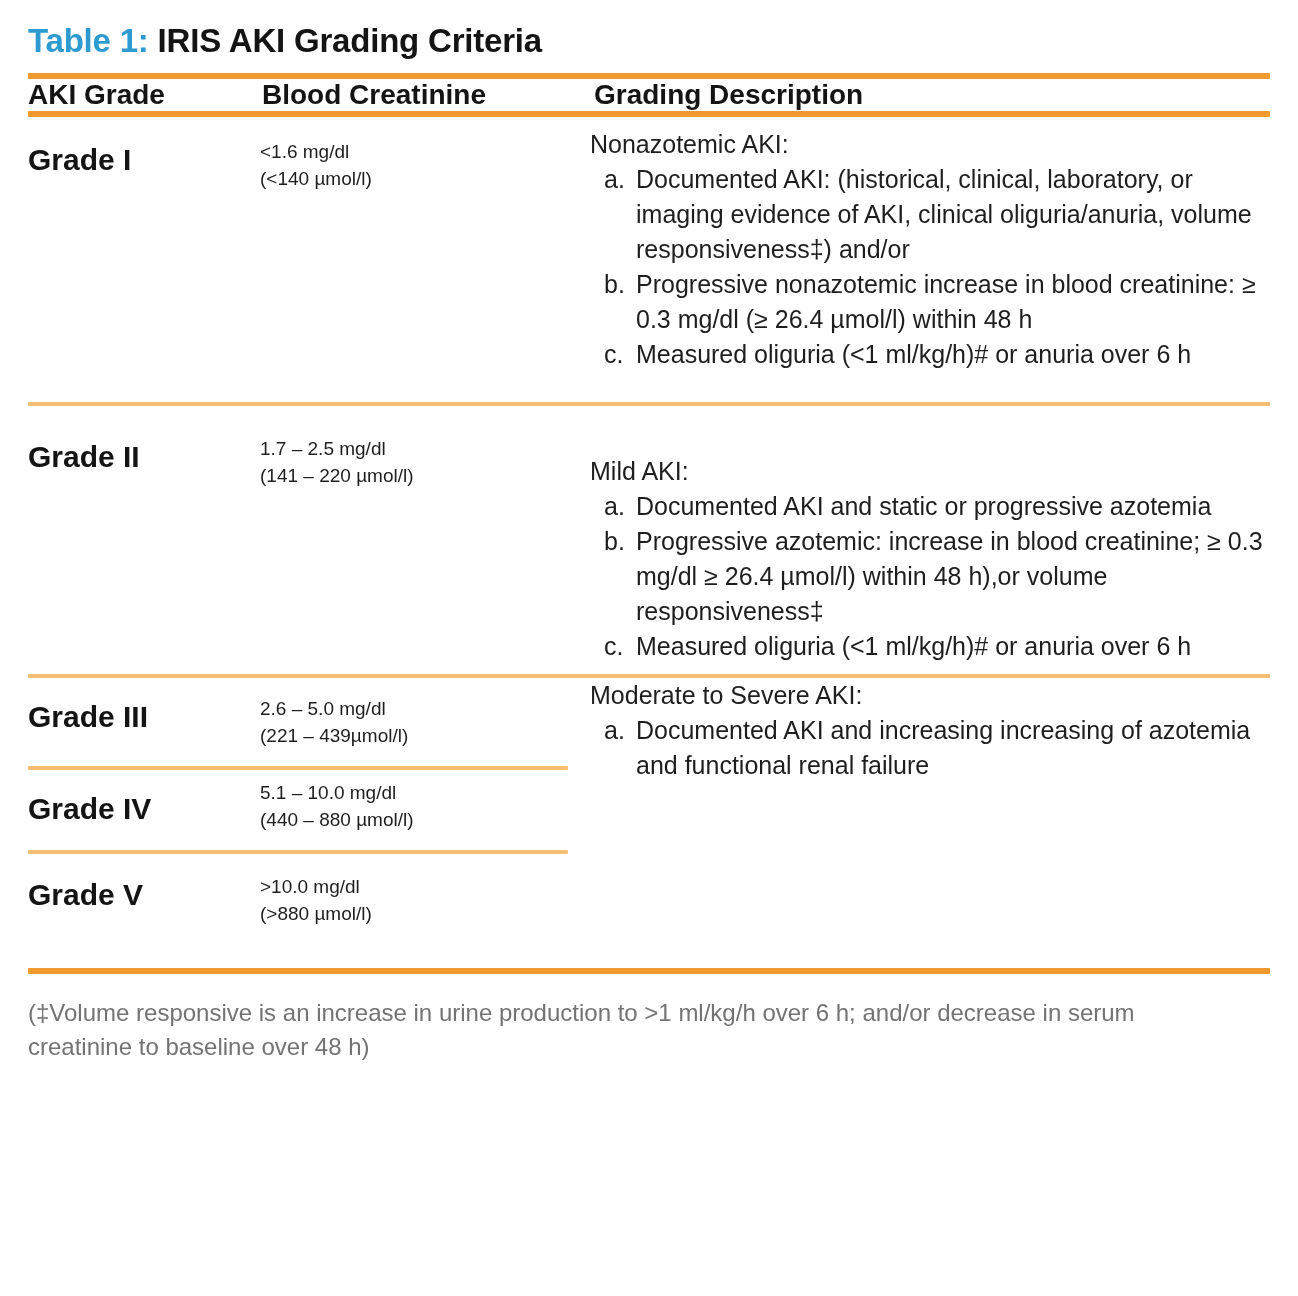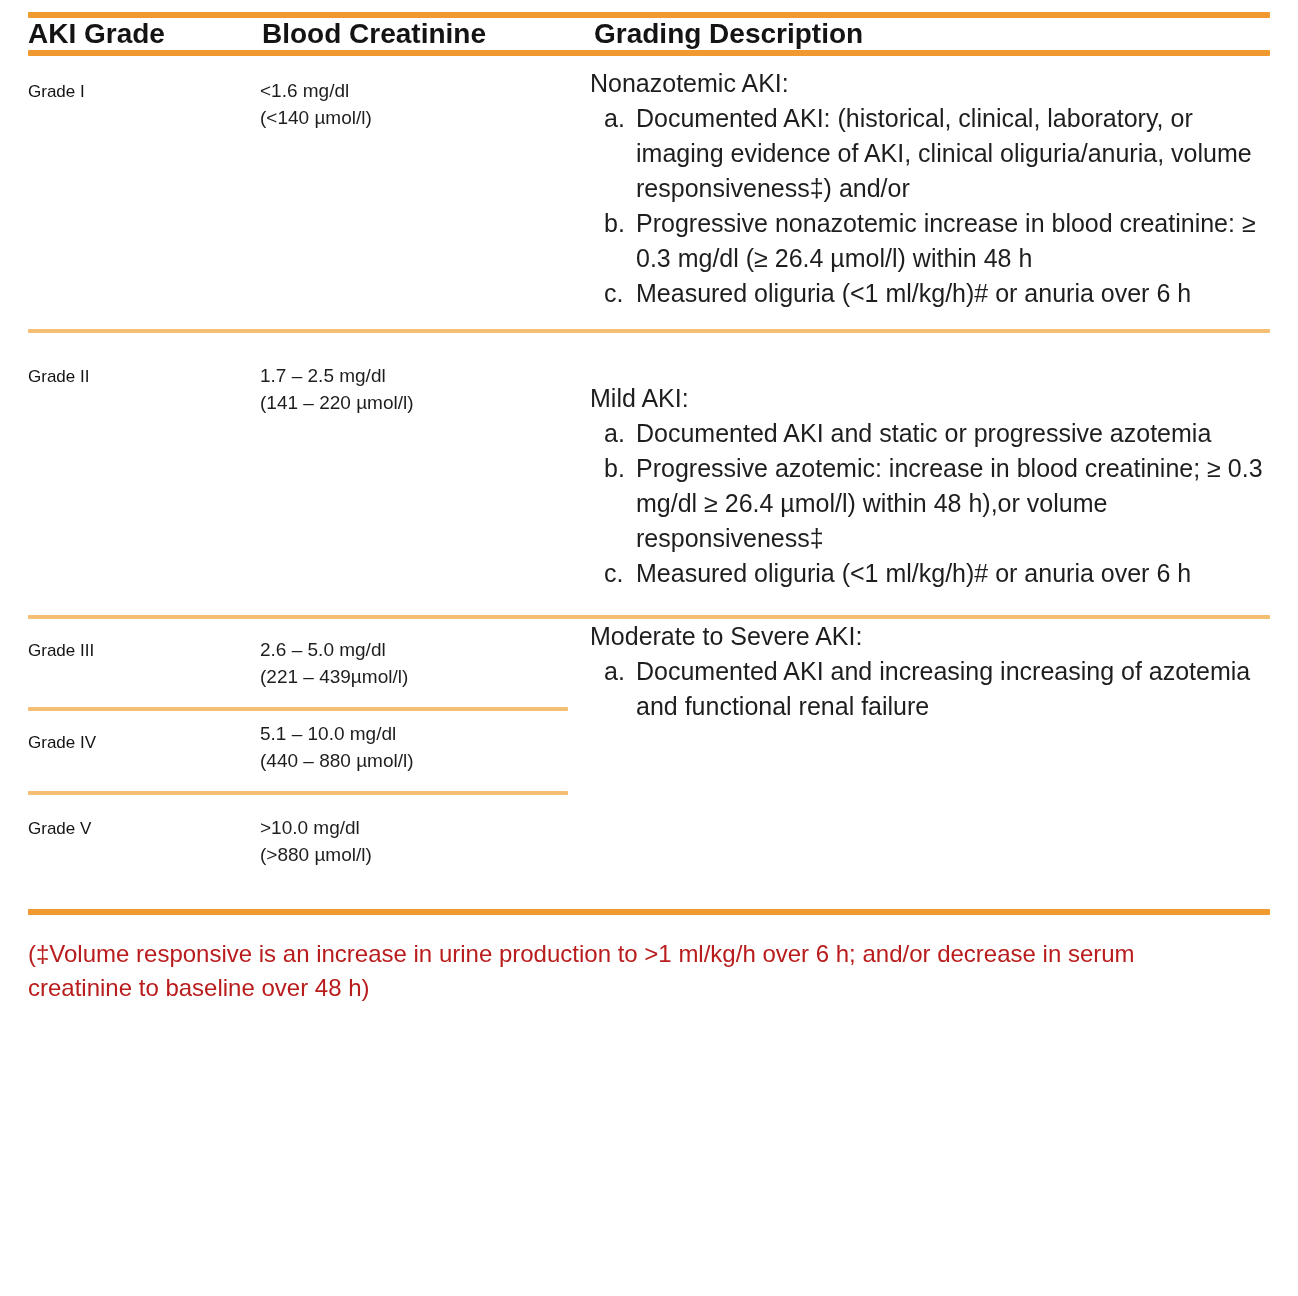--- a/index.html
+++ b/index.html
@@ -76,22 +76,22 @@
     font-size: 28px;
     font-weight: bold;
     color: #141414;
     padding: 14px 0 14px 0;
     white-space: nowrap;
   }
   .hdr-row th.c2 { padding-left: 2px; }
   .hdr-row th.c3 { padding-left: 4px; }
 
   .cell-grade {
-    font-size: 17px;
-    font-weight: normal;
+    font-size: 30px;
+    font-weight: bold;
     color: #141414;
     white-space: nowrap;
   }
   .cell-creat {
     font-size: 19px;
     font-weight: normal;
     color: #1e1e1e;
     line-height: 1.42;
     white-space: nowrap;
   }
@@ -117,25 +117,25 @@
   }
   ul.items li .mk {
     position: absolute;
     left: 14px;
     top: 0;
   }
 
   
   .r1 .cell-grade  { padding-top: 26px; }
   .r1 .cell-creat  { padding-top: 22px; }
-  .r1 .cell-desc   { padding-top: 10px; padding-bottom: 18px; }
+  .r1 .cell-desc   { padding-top: 10px; padding-bottom: 30px; }
 
   .r2 .cell-grade  { padding-top: 34px; }
   .r2 .cell-creat  { padding-top: 30px; }
-  .r2 .cell-desc   { padding-top: 48px; padding-bottom: 24px; }
+  .r2 .cell-desc   { padding-top: 48px; padding-bottom: 10px; }
 
   .r3 .cell-grade  { padding-top: 22px; }
   .r3 .cell-creat  { padding-top: 18px; padding-bottom: 16px; }
 
   .r4 .cell-grade  { padding-top: 22px; }
   .r4 .cell-creat  { padding-top: 10px; padding-bottom: 16px; }
 
   .r5 .cell-grade  { padding-top: 24px; margin-top: 48px; }
   .r5 .cell-creat  { padding-top: 20px; padding-bottom: 22px; }
 
@@ -144,31 +144,34 @@
   }
 
   .divider-cell { padding: 0; }
   .divider-pad-full { padding: 9px 0 9px 0; }
   .divider-pad-short { padding: 7px 0 7px 0; }
 
   
   .footnote {
     font-size: 24px;
     line-height: 1.42;
-    color: #b91c1c;
+    color: #737373;
     padding-top: 22px;
     max-width: 1180px;
   }
   .bottom-rule-wrap { padding-top: 18px; }
 </style>
 </head>
 <body>
 
 <div class="page">
 
+  <div class="title">
+    <span class="tag">Table 1:</span><span class="rest"> IRIS AKI Grading Criteria</span>
+  </div>
 
   <div class="sp-title-rule">
     <div class="rule-thick"></div>
   </div>
 
   <table class="grid">
     <colgroup>
       <col class="c-grade">
       <col class="c-creat">
       <col class="c-desc">

